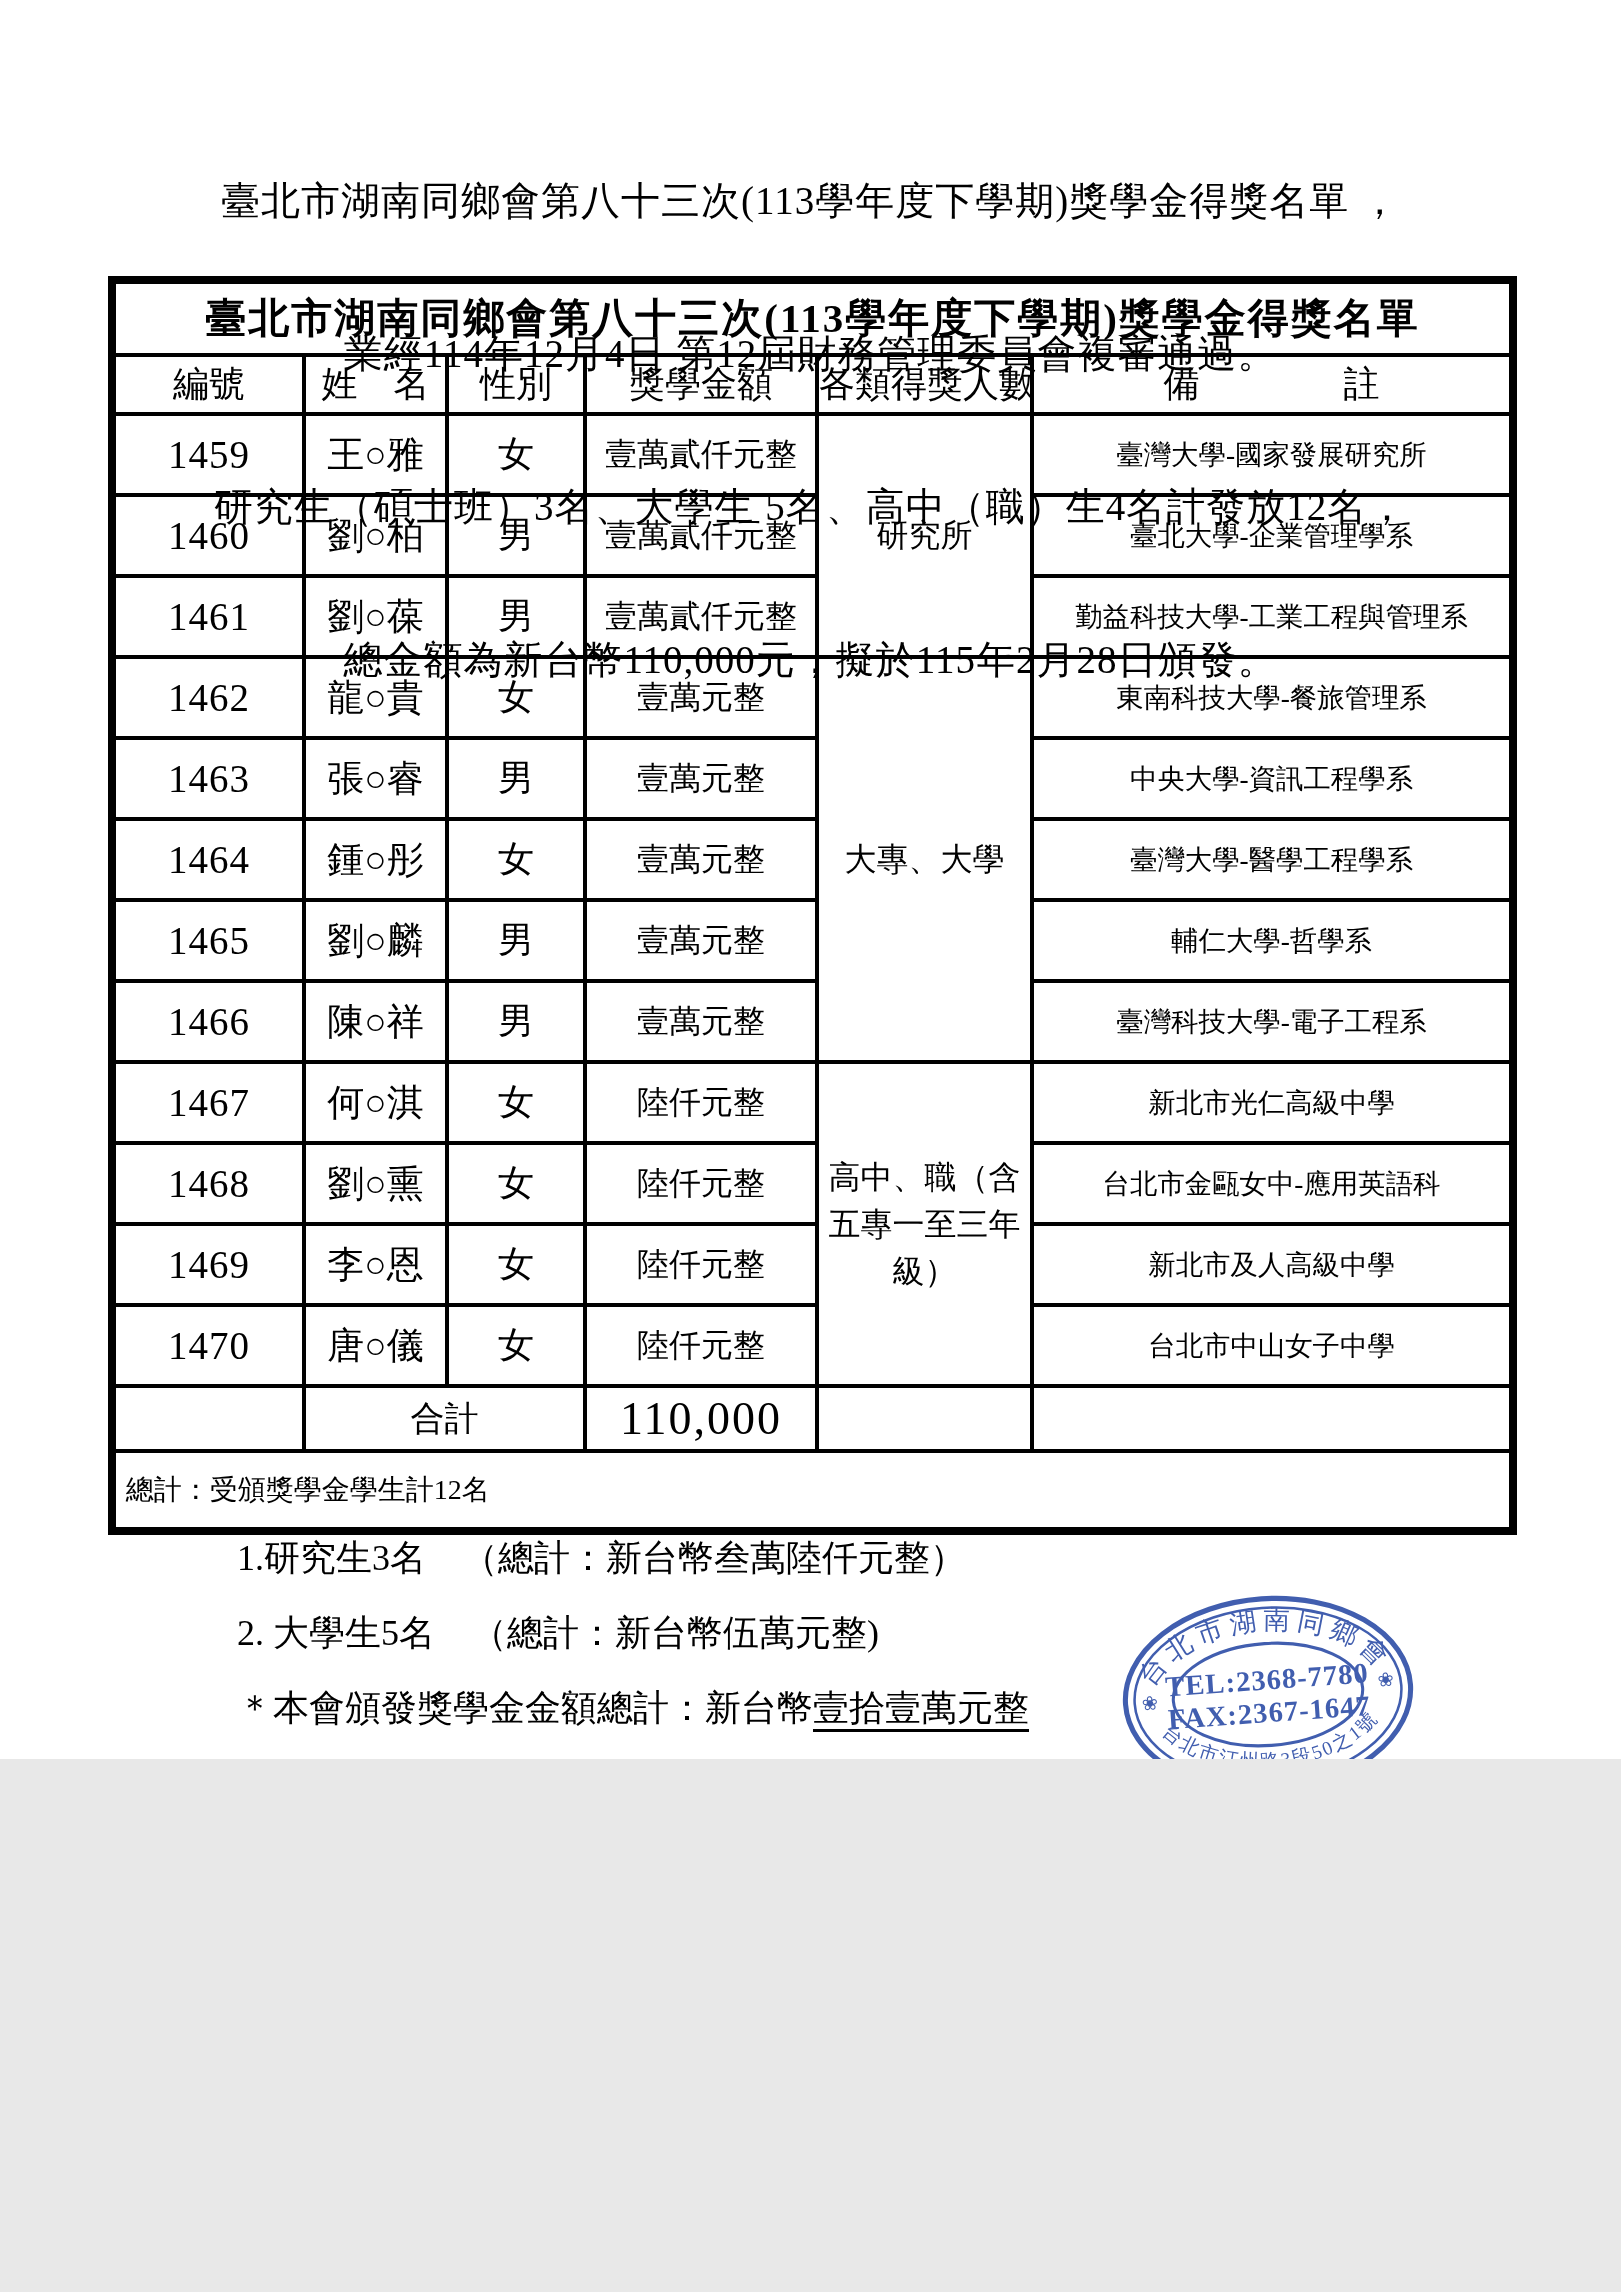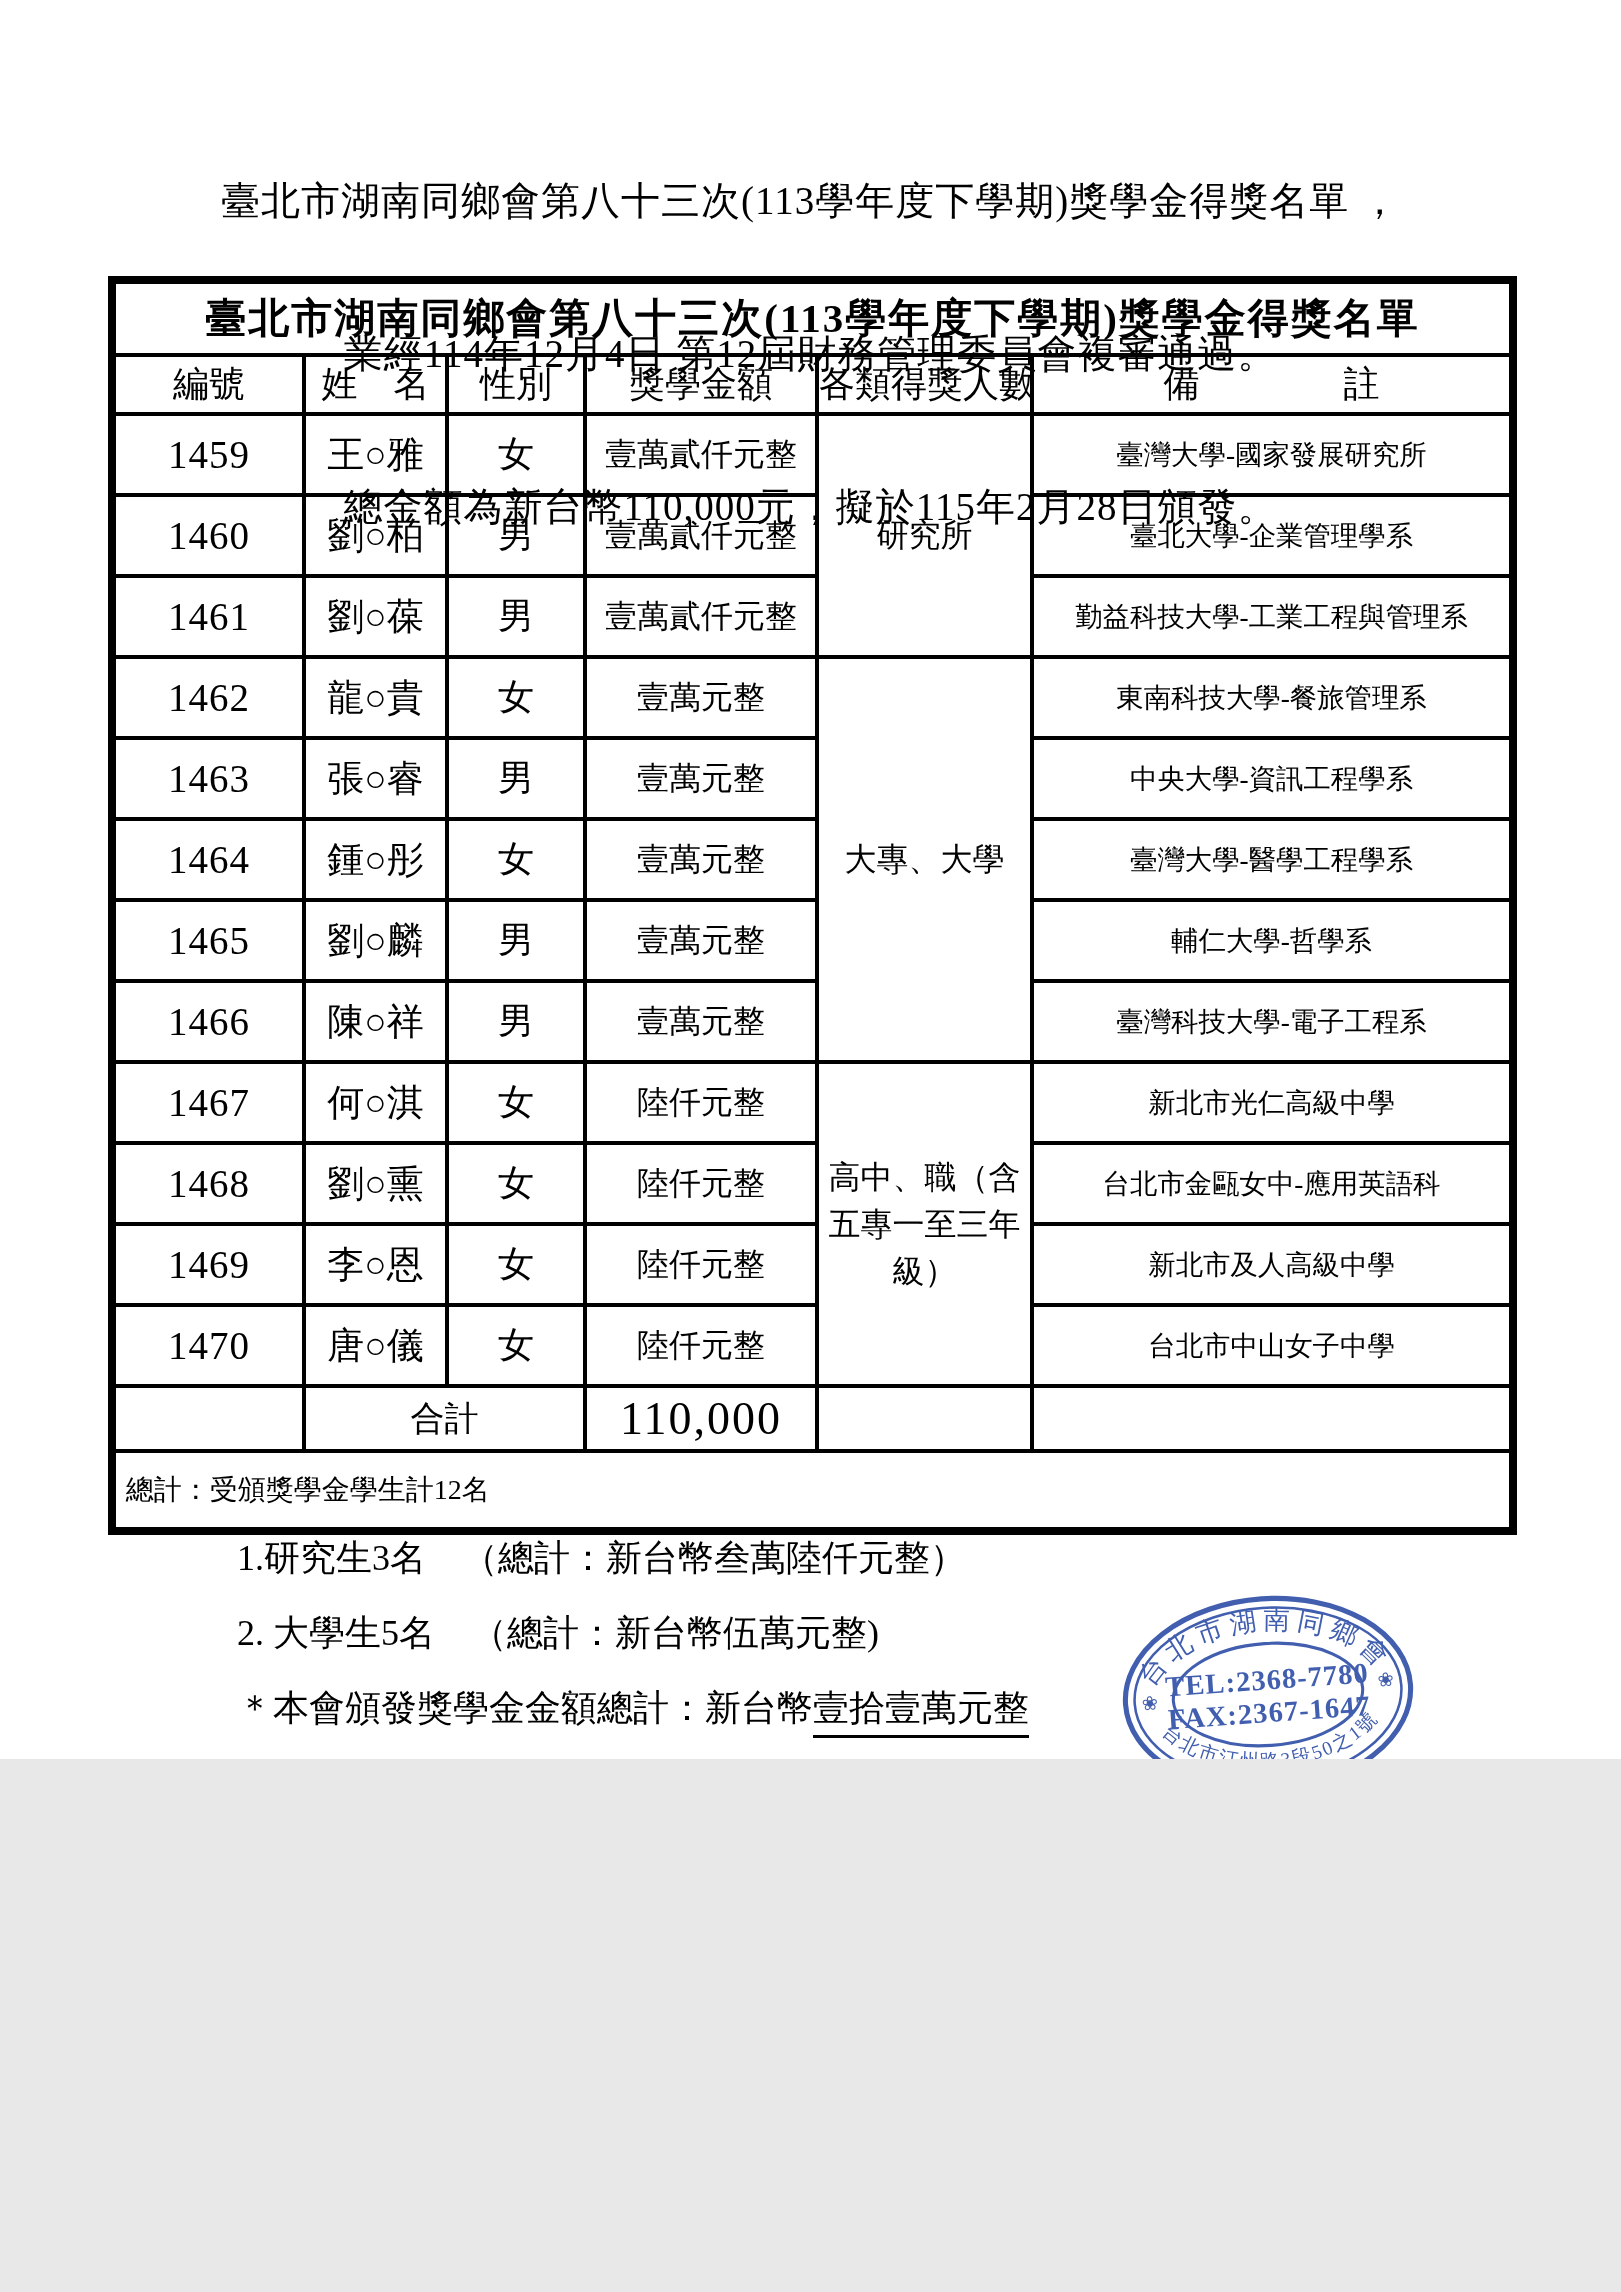--- a/index.html
+++ b/index.html
@@ -77,21 +77,21 @@
     position: absolute;
     top: 1537px;
     left: 237px;
     font-size: 36px;
     line-height: 43px;
   }
   .note-line { margin-bottom: 32px; white-space: pre; }
   .final-note { margin-top: 15.7px; white-space: pre; }
   .final-note .u {
     border-bottom: 3.9px solid #000;
-    padding-bottom: 7px;
+    padding-bottom: 1px;
   }
 
   
   .stamp {
     position: absolute;
     left: 1115px;
     top: 1588px;
     width: 306px;
     height: 213px;
     transform: rotate(-4deg);
@@ -107,20 +107,21 @@
   .stamp .flower   { font-size: 19px; font-family: "DejaVu Sans", sans-serif; }
 </style>
 </head>
 <body>
 
 <div class="page">
 
   <div class="header-block">
     <div>臺北市湖南同鄉會第八十三次(113學年度下學期)獎學金得獎名單 ，</div>
     <div>業經114年12月4日 第12屆財務管理委員會複審通過。</div>
+    <div>研究生（碩士班）3名、大學生 5名、高中（職）生4名計發放12名，</div>
     <div>總金額為新台幣110,000元，擬於115年2月28日頒發。</div>
   </div>
 
   <table class="award-table">
     <colgroup>
       <col style="width:192px">
         <col style="width:143px">
         <col style="width:138px">
       <col style="width:232px">
         <col style="width:215px">

